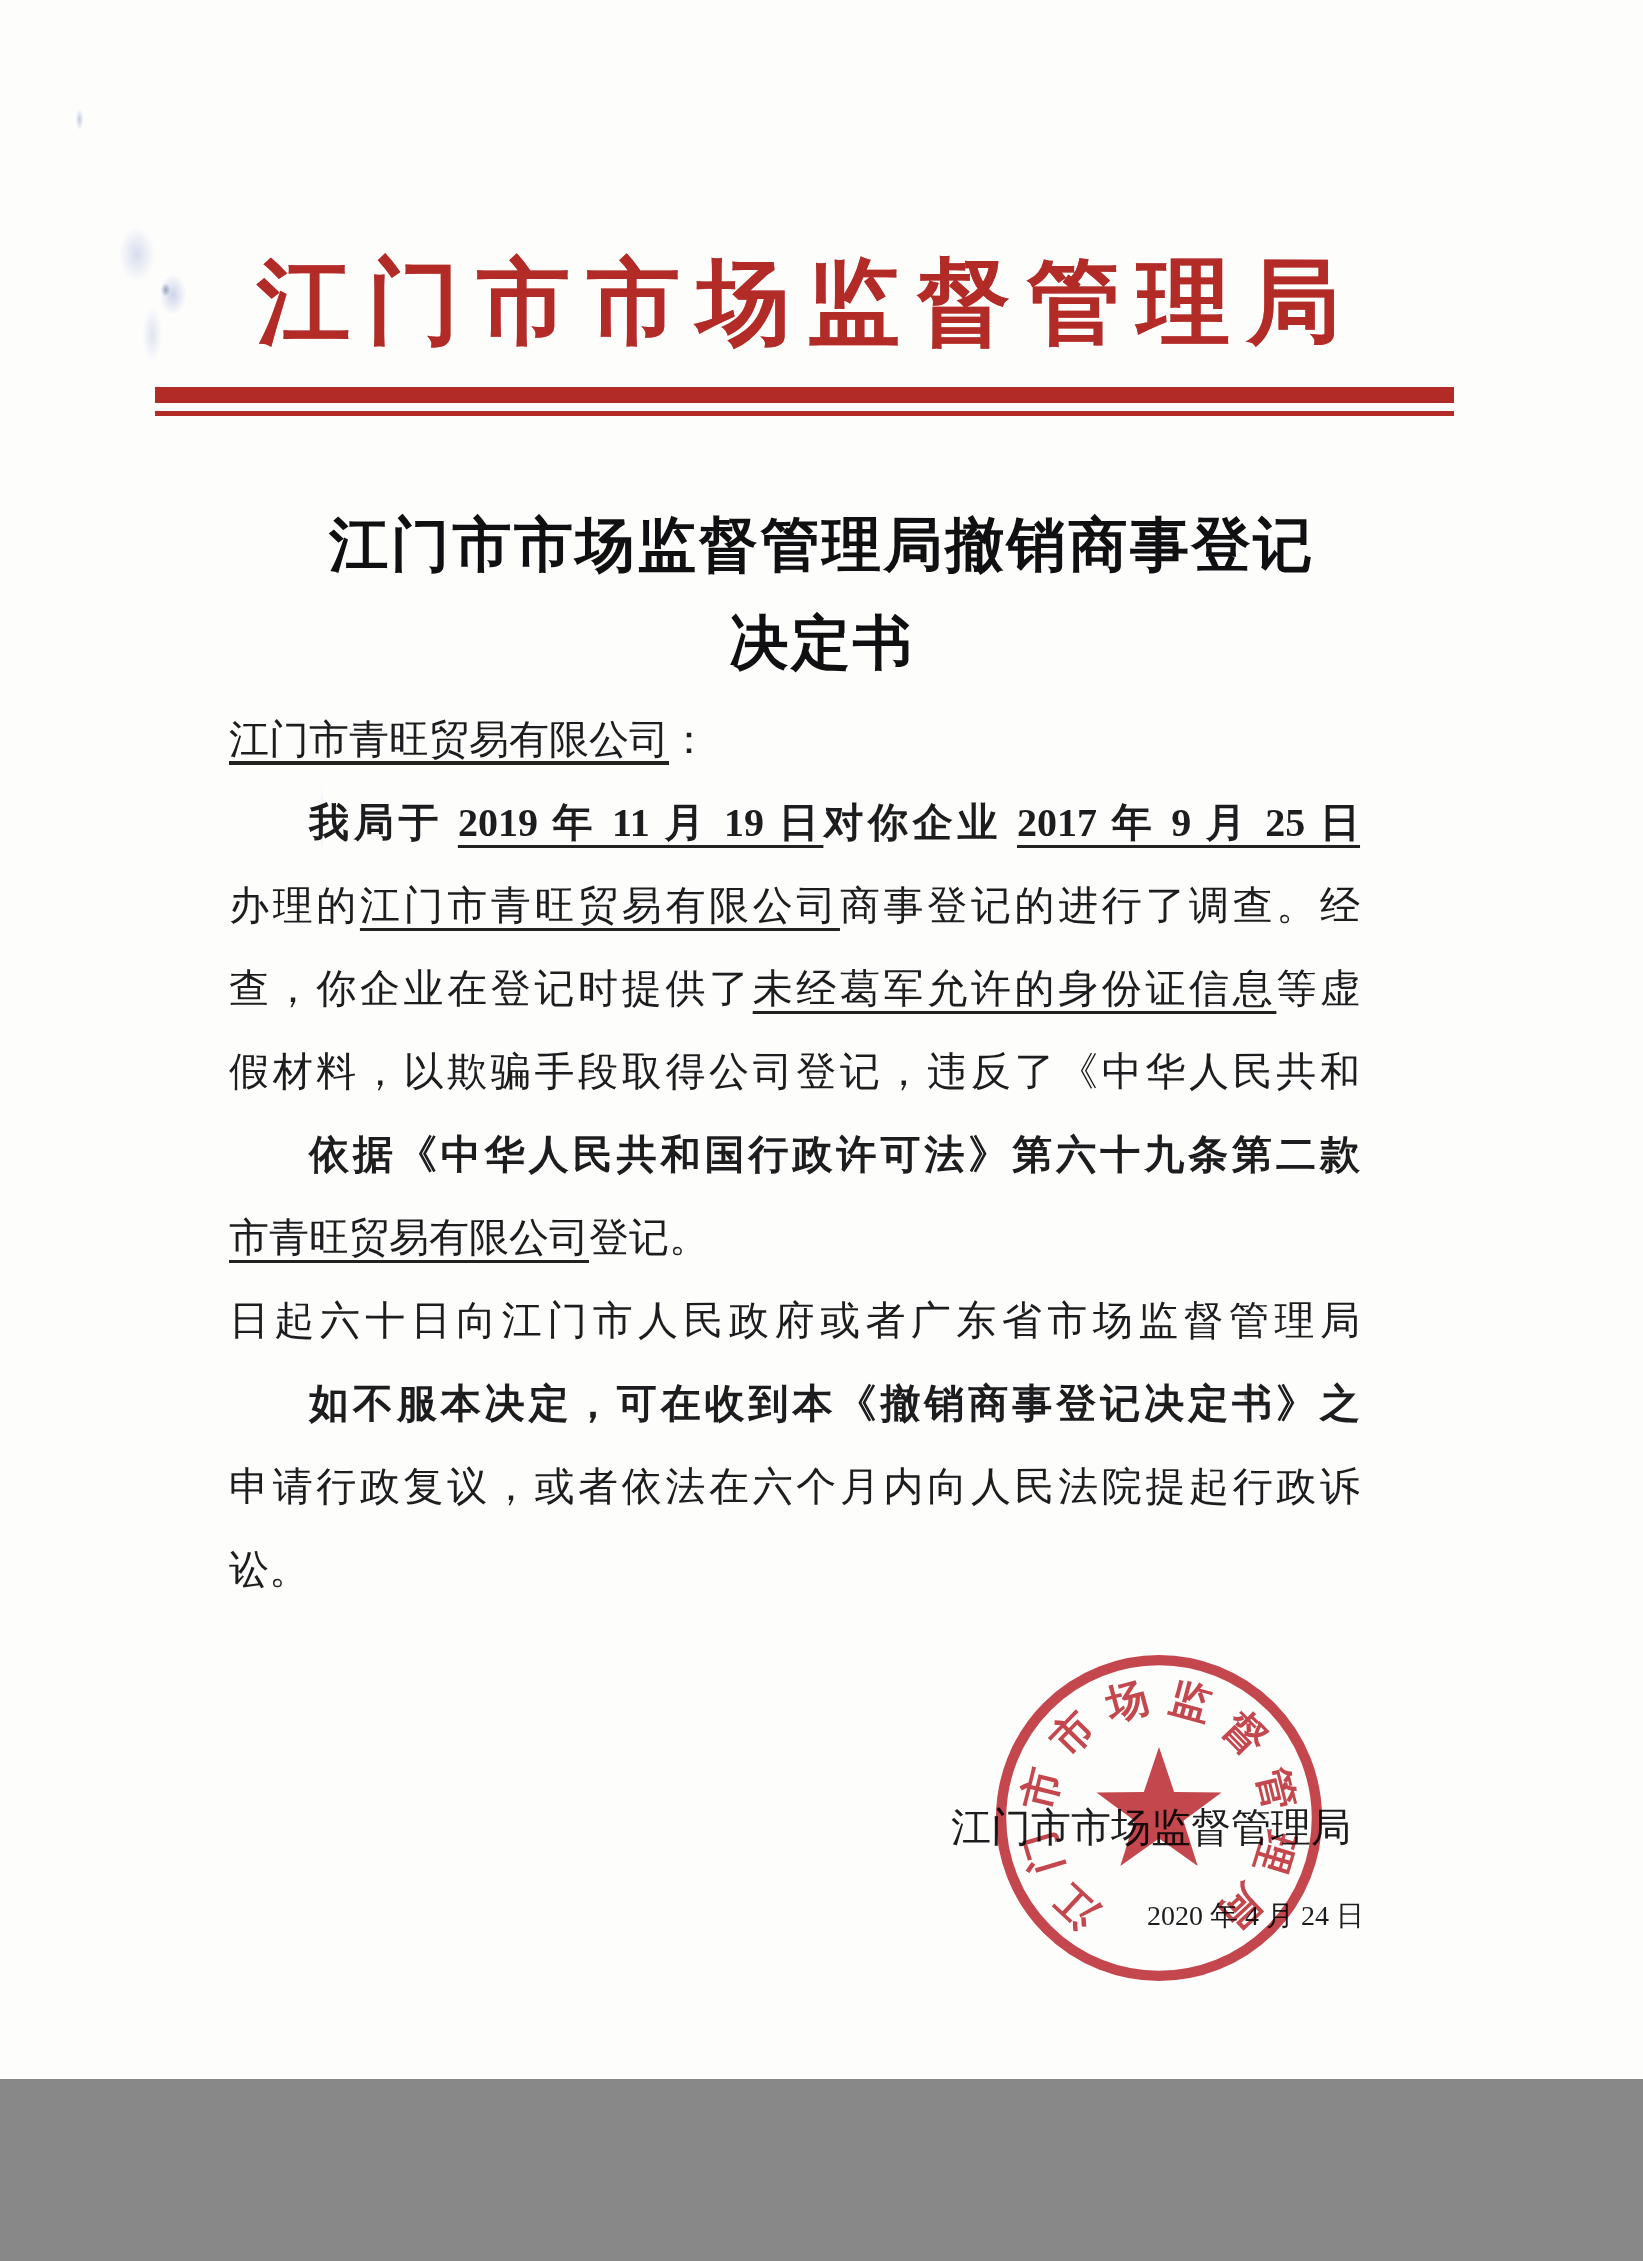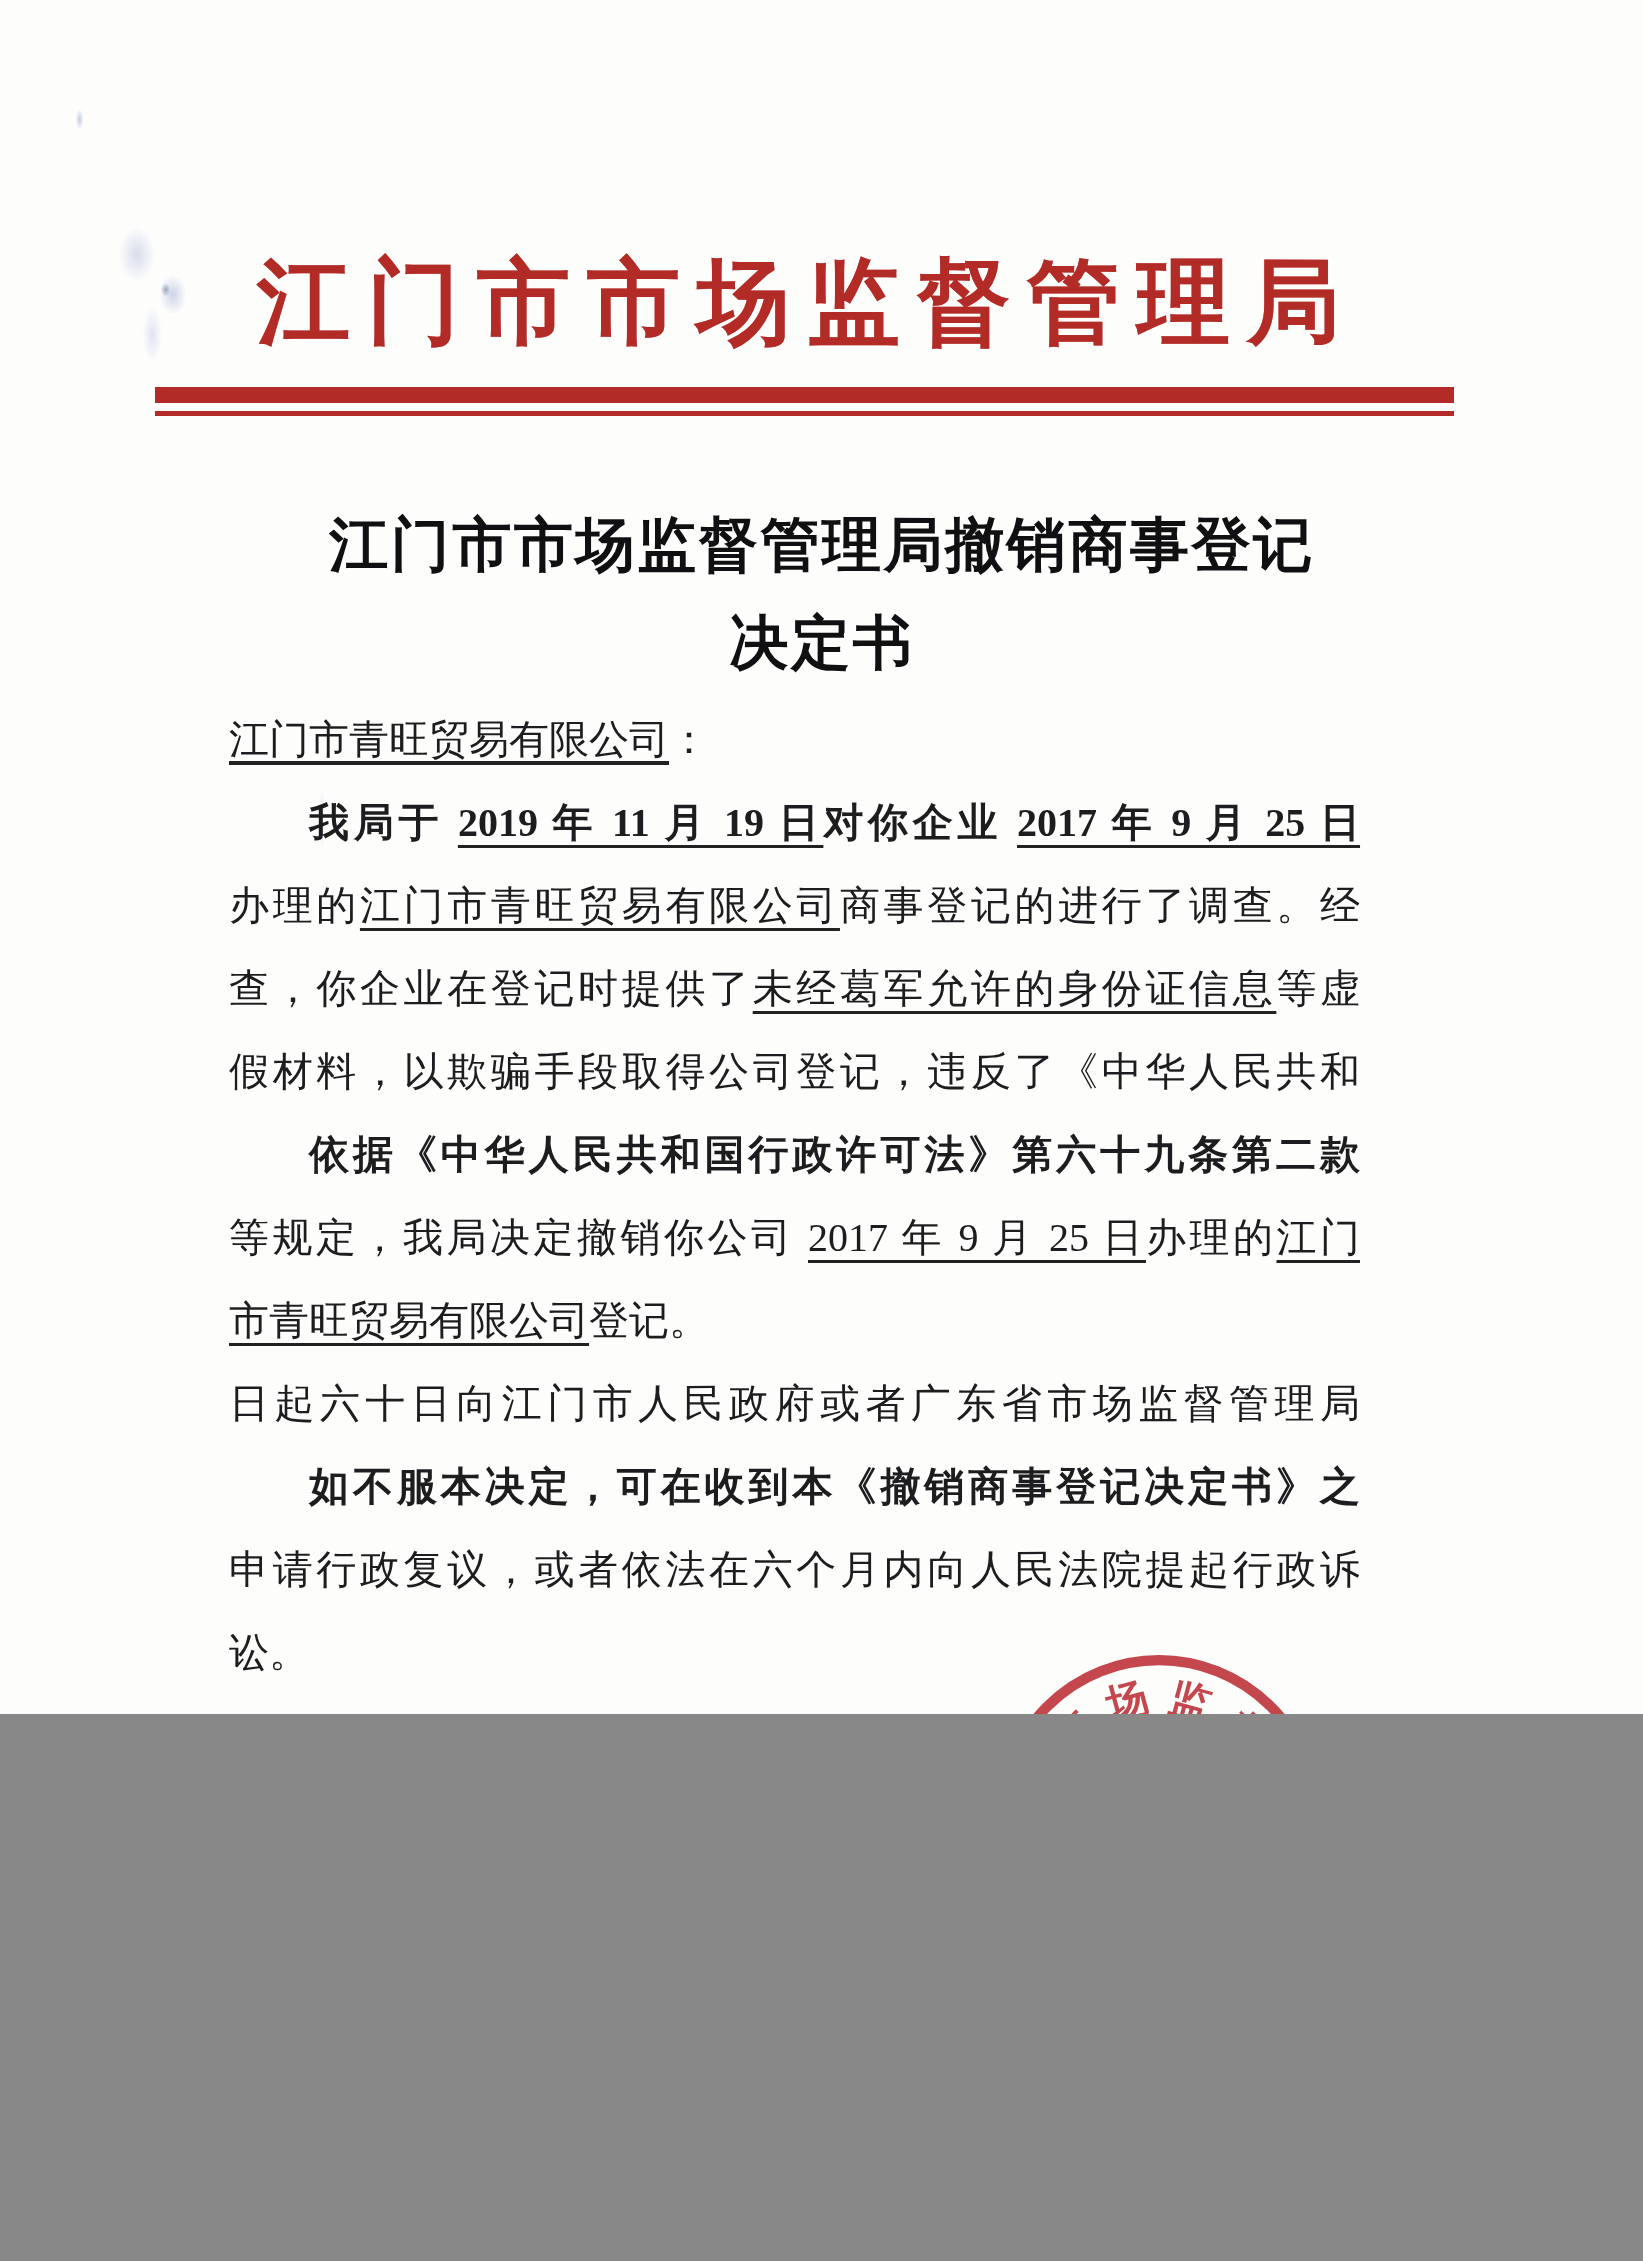--- a/index.html
+++ b/index.html
@@ -3,21 +3,21 @@
 <meta charset="utf-8">
 <style>
   :root{
     --red:#b32b27;
     --seal-red:#c23b43;
     --ink:#1d1d1f;
   }
   html,body{margin:0;padding:0;background:#888;}
   .page{
     position:relative;
-    width:1644px;height:1714px;
+    width:1644px;height:2079px;
     background:#fdfdfc;
     overflow:hidden;
     font-family:"Liberation Serif","DejaVu Serif",serif;
     color:var(--ink);
   }
   
   .smudge{position:absolute;pointer-events:none;}
   .smudge-a{left:106px;top:206px;width:103px;height:161px;
     background:
       radial-gradient(ellipse 26px 39px at 30% 30%, rgba(120,140,200,.28), transparent 70%),
@@ -100,21 +100,20 @@
   <div class="doc-title doc-title-2">决定书</div>
 
   <div class="textblock">
     <div class="bline recipient"><span class="u">江门市青旺贸易有限公司</span><span>：</span></div>
     <div>
         <div class="bline full ind"><span>我局于 </span><span class="u">2019 年 11 月 19 日</span><span>对你企业 </span><span class="u">2017 年 9 月 25 日</span></div>
         <div class="bline full"><span>办理的</span><span class="u">江门市青旺贸易有限公司</span><span>商事登记的进行了调查。经</span></div>
         <div class="bline full"><span>查，你企业在登记时提供了</span><span class="u">未经葛军允许的身份证信息</span><span>等虚</span></div>
         <div class="bline full"><span>假材料，以欺骗手段取得公司登记，违反了《中华人民共和</span></div>
         <div class="bline full ind"><span>依据《中华人民共和国行政许可法》第六十九条第二款</span></div>
-        <div class="bline full"><span>等规定，我局决定撤销你公司 </span><span class="u">2017 年 9 月 25 日</span><span>办理的</span><span class="u">江门</span></div>
         <div class="bline"><span class="u">市青旺贸易有限公司</span><span>登记。</span></div>
         <div class="bline full"><span>日起六十日向江门市人民政府或者广东省市场监督管理局</span></div>
         <div class="bline full ind"><span>如不服本决定，可在收到本《撤销商事登记决定书》之</span></div>
         <div class="bline full"><span>申请行政复议，或者依法在六个月内向人民法院提起行政诉</span></div>
         <div class="bline"><span>讼。</span></div>
       </div>
   </div>
 
   <div class="sig-agency">江门市市场监督管理局</div>
   <div class="sig-date">2020 年 4 月 24 日</div>

